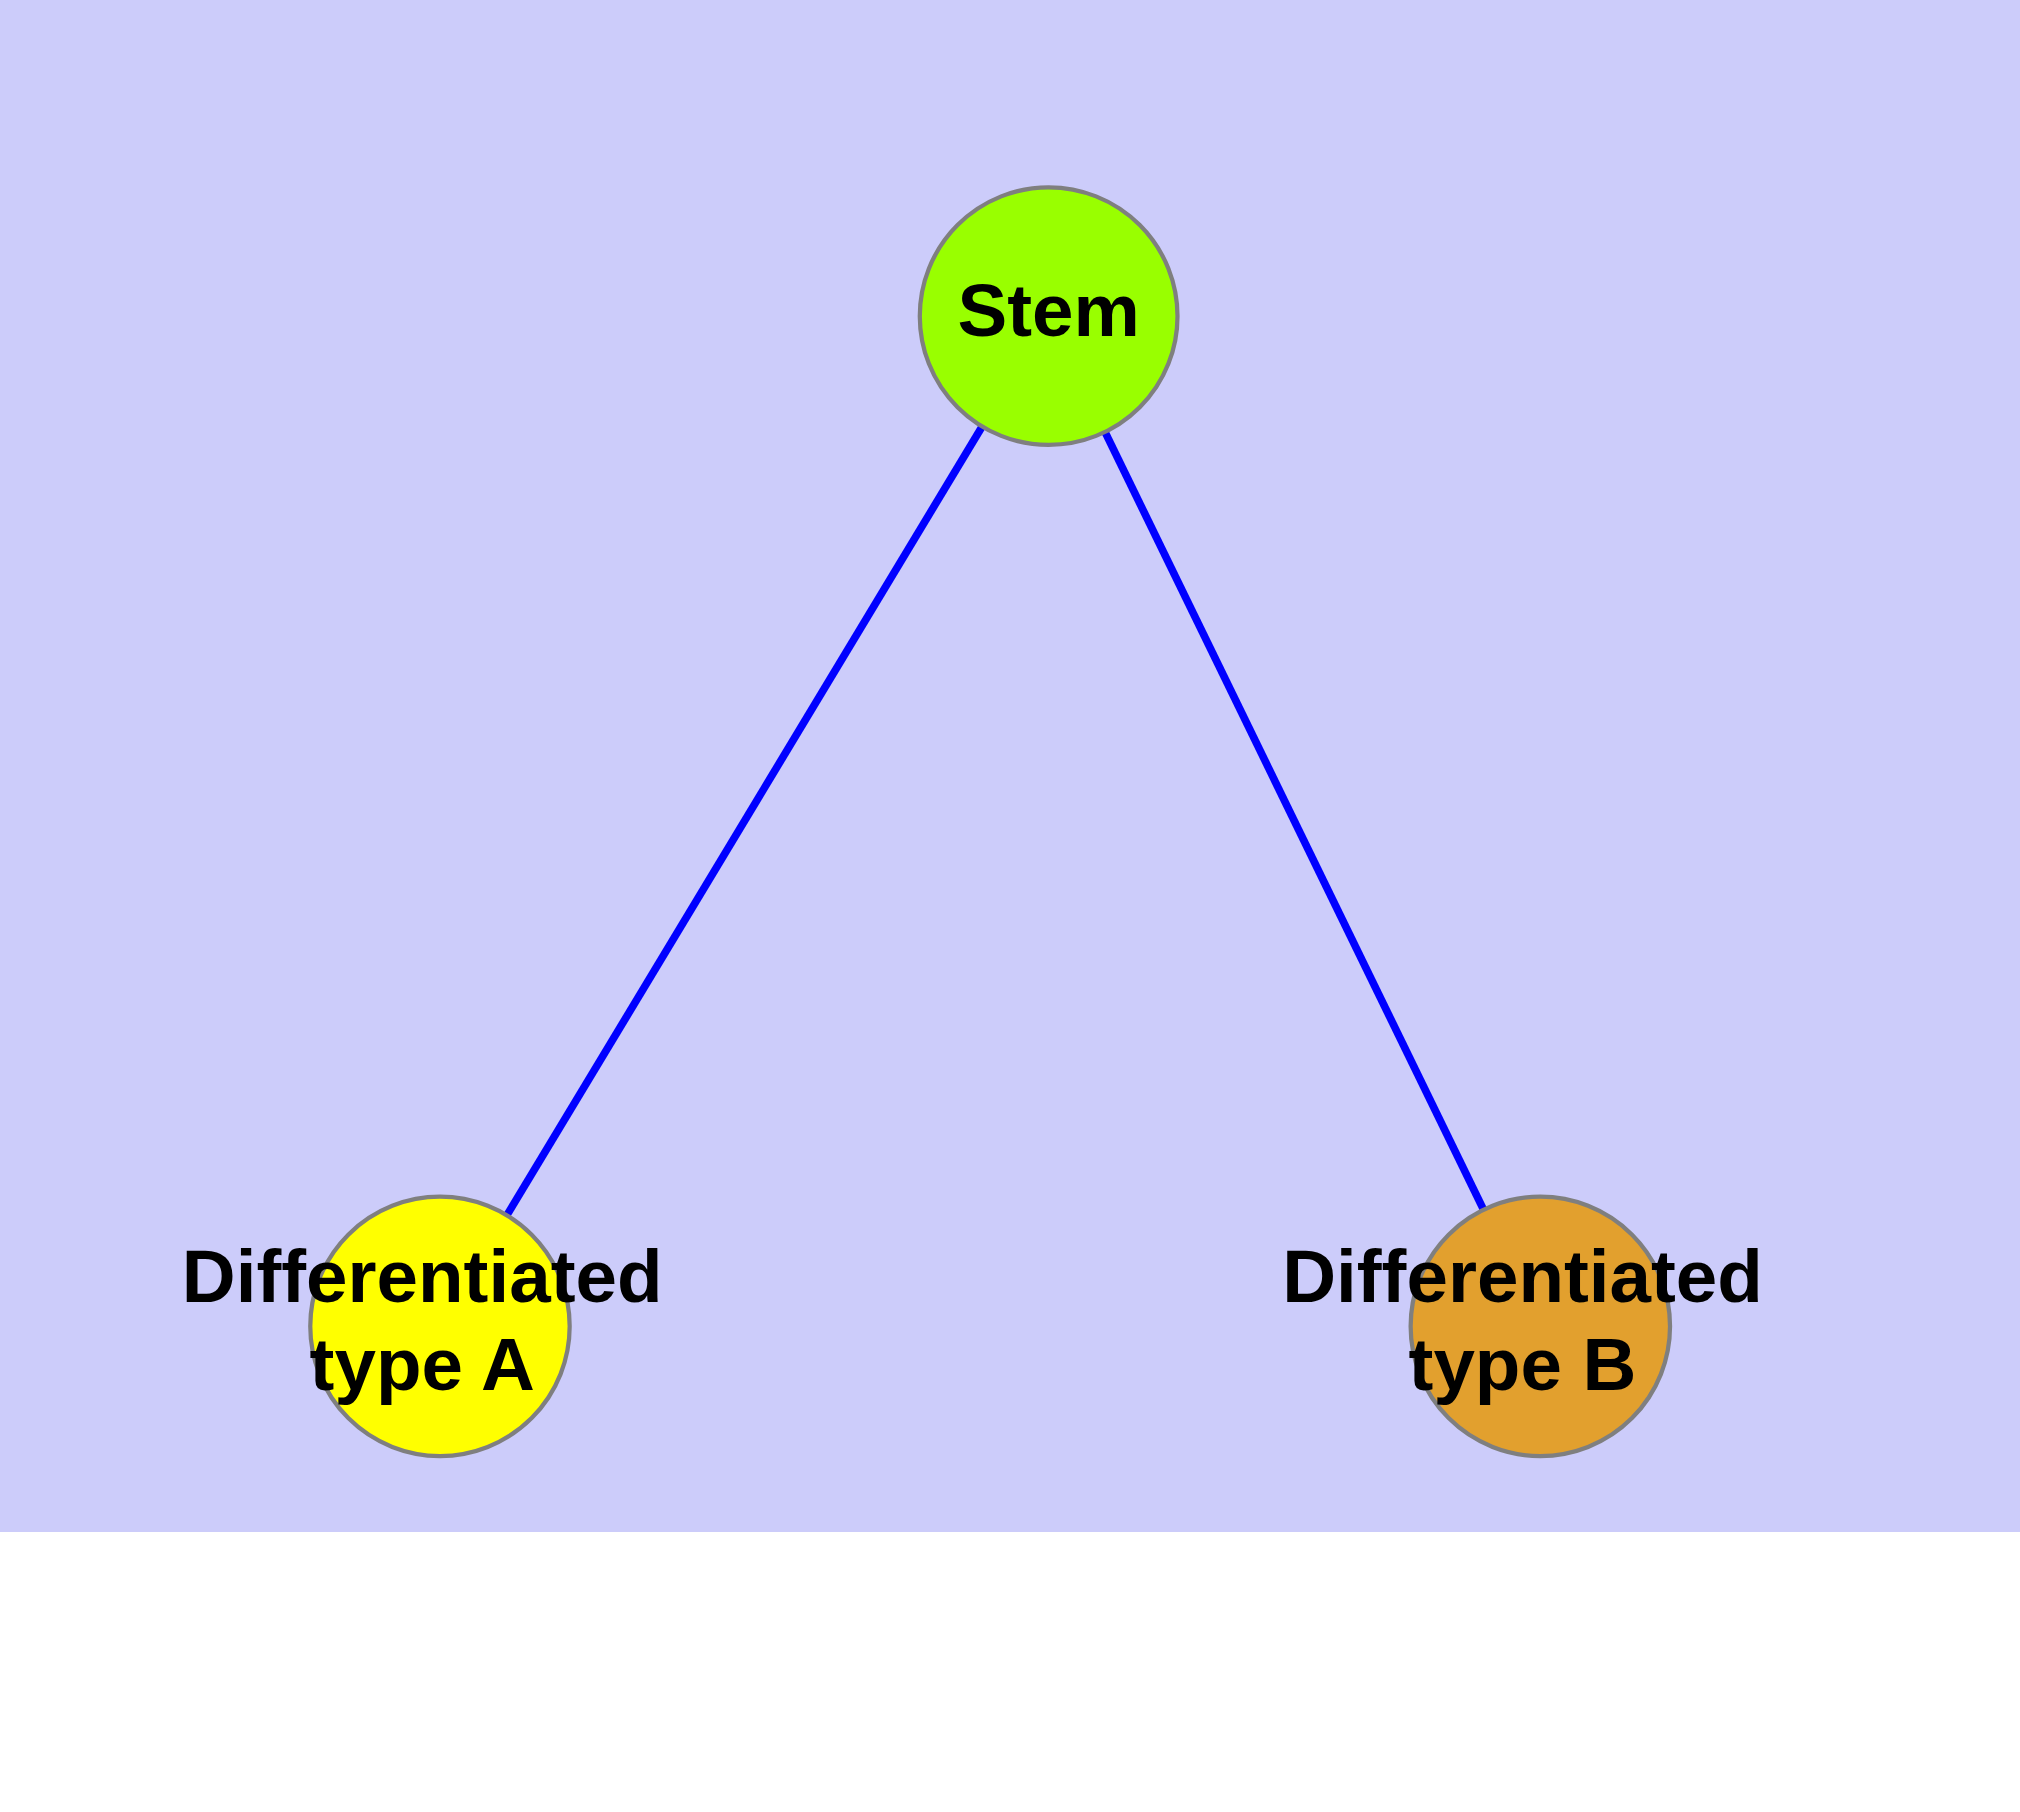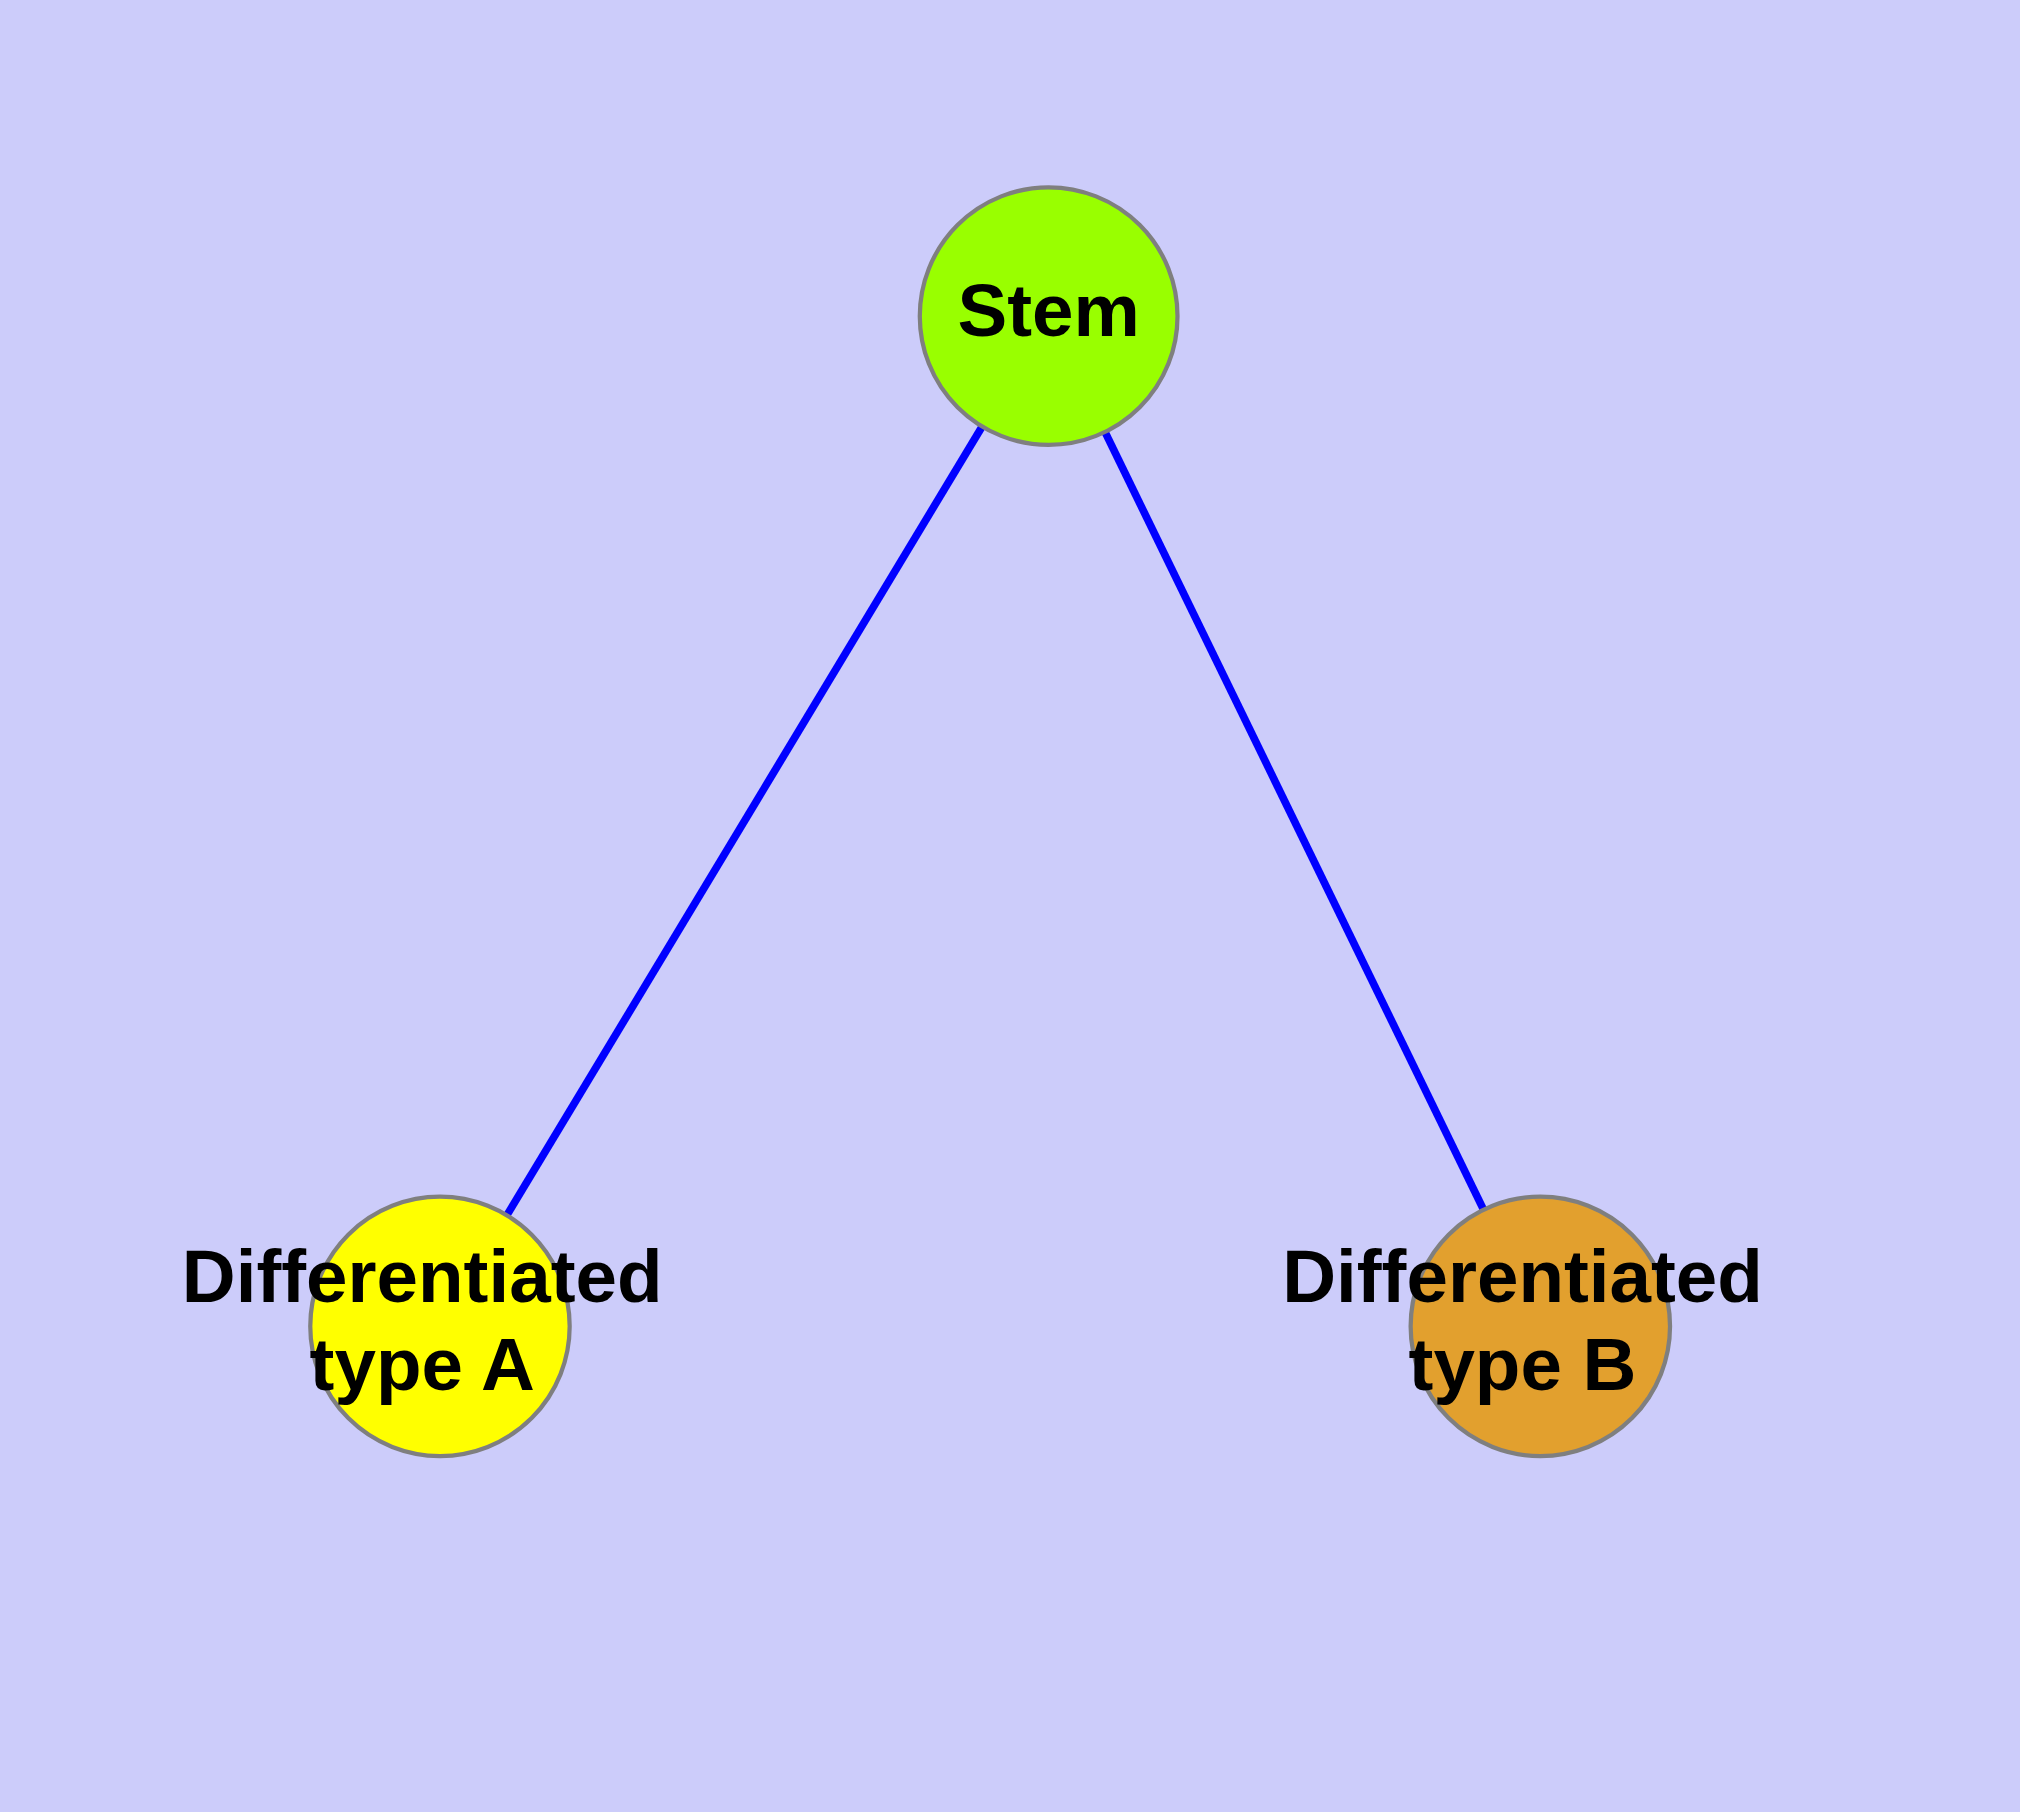--- a/index.html
+++ b/index.html
@@ -4,21 +4,21 @@
 <title>Cell Lineage Graph</title>
 <style>
   html, body {
     margin: 0;
     padding: 0;
     background: #ffffff;
   }
   #canvas {
     position: relative;
     width: 2021px;
-    height: 1812px;
+    height: 1532px;
     background: #ccccfa;
     overflow: hidden;
     font-family: "Liberation Sans", sans-serif;
   }
   #graph-svg {
     position: absolute;
     left: 0;
     top: 0;
     width: 2021px;
     height: 1812px;

